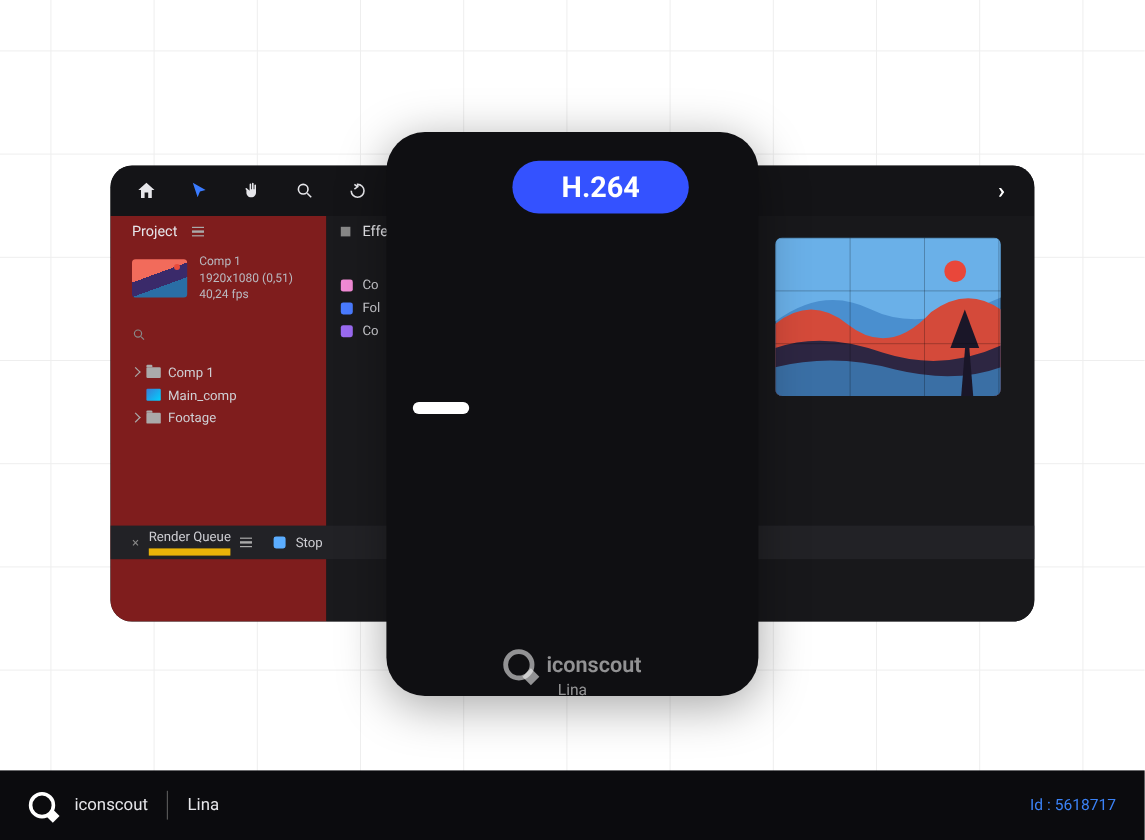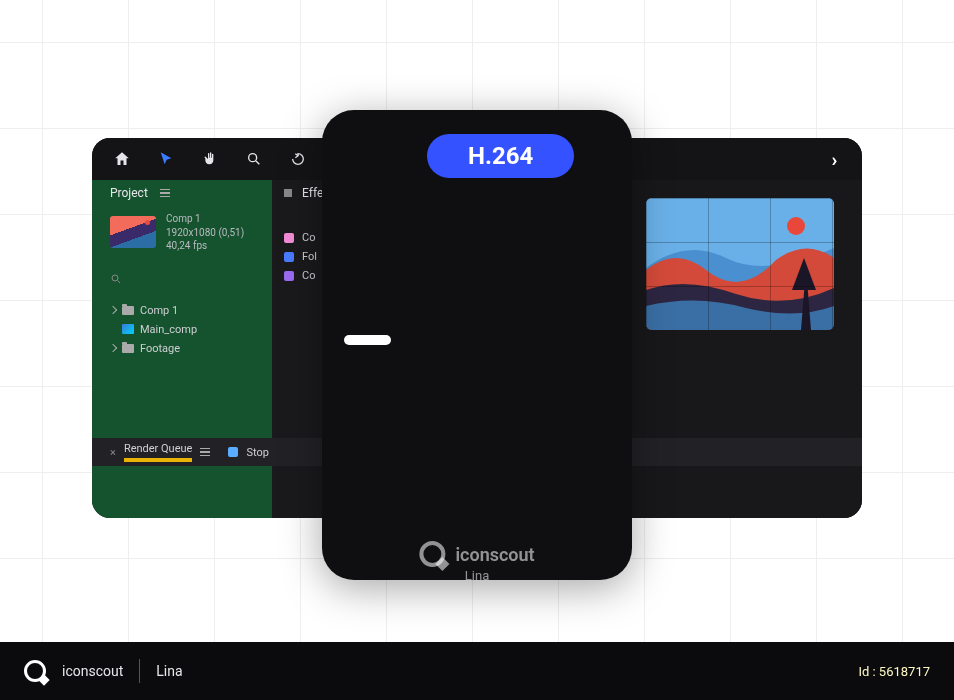--- a/index.html
+++ b/index.html
@@ -5,21 +5,21 @@
 * { margin: 0; padding: 0; box-sizing: border-box; font-family: -apple-system, BlinkMacSystemFont, "Segoe UI", Roboto, Helvetica, Arial, sans-serif; }
 body { width: 954px; height: 700px; background: #fff; position: relative; overflow: hidden; }
 .grid-bg { position: absolute; inset: 0; background-image: linear-gradient(#eee 1px, transparent 1px), linear-gradient(90deg, #eee 1px, transparent 1px); background-size: 86px 86px; background-position: 42px 42px; }
 .stage { position: absolute; left: 50%; top: 48%; transform: translate(-50%, -50%); width: 770px; height: 420px; }
 .app-window { position: absolute; left: 0; top: 12px; width: 770px; height: 380px; background: #141417; border-radius: 18px; overflow: hidden; color: #cfcfd4; font-size: 12px; }
 .toolbar { height: 42px; display: flex; align-items: center; gap: 24px; padding: 0 20px; background: #141417; }
 .toolbar .ico { width: 20px; height: 20px; display: flex; align-items: center; justify-content: center; cursor: pointer; }
 .toolbar-right { margin-left: auto; }
 .chevrons { color: #fff; font-size: 18px; letter-spacing: -5px; }
 .app-body { display: flex; height: calc(100% - 42px); }
-.panel-left { width: 180px; padding: 6px 14px 0 18px; display: flex; flex-direction: column; gap: 4px; background: #14532d; }
+.panel-left { width: 180px; padding: 6px 14px 0 18px; display: flex; flex-direction: column; gap: 4px; background: #7f1d1d; }
 .panel-mid { width: 190px; padding: 6px 14px 0 12px; background: #1a1a1d; }
 .panel-right { flex: 1; position: relative; background: #18181b; }
 .panel-title-row { display: flex; align-items: center; gap: 12px; color: #e6e6ea; margin-bottom: 8px; }
 .hamb { display: inline-flex; flex-direction: column; gap: 2px; }
 .hamb span { display: block; width: 10px; height: 1.5px; background: #aaa; }
 .comp-row { display: flex; gap: 10px; align-items: center; margin-bottom: 10px; }
 .thumb-small { width: 46px; height: 32px; border-radius: 3px; background: linear-gradient(160deg, #f26b5b 0 40%, #3a2a6a 40% 65%, #2a6ea5 65% 100%); position: relative; overflow: hidden; }
 .thumb-small::after { content: ""; position: absolute; top: 4px; right: 6px; width: 5px; height: 5px; border-radius: 50%; background: #e94b3c; }
 .comp-meta { font-size: 10px; line-height: 1.35; color: #b9b9c0; }
 .search-row { display: flex; align-items: center; padding: 6px 0; color: #888; gap: 8px; }
@@ -32,21 +32,21 @@
 .mid-title-row { display: flex; align-items: center; gap: 10px; margin-bottom: 28px; color: #e6e6ea; }
 .stop-sq { width: 8px; height: 8px; background: #888; display: inline-block; }
 .swatch { width: 10px; height: 10px; border-radius: 2px; display: inline-block; }
 .swatch.pink { background: #f28bd6; }
 .swatch.purple { background: #9b6bf2; }
 .swatch.cyan { background: #5badff; }
 .swatch.blue { background: #4a7bff; }
 .mid-item { display: flex; align-items: center; gap: 8px; font-size: 11px; color: #cfcfd4; padding: 3px 0; }
 .render-strip { position: absolute; left: 0; right: 0; bottom: 52px; height: 28px; background: #222226; display: flex; align-items: center; padding: 0 18px; gap: 18px; font-size: 11px; }
 .render-strip .rq { display: flex; align-items: center; gap: 8px; }
-.underline { border-bottom: 4px solid #eab308; padding-bottom: 3px; }
+.underline { border-bottom: 6px solid #eab308; padding-bottom: 3px; }
 .bottom-strip { position: absolute; left: 0; right: 0; bottom: 0; height: 52px; background: #18181b; display: flex; align-items: center; padding: 0 18px; gap: 14px; }
 .cr-caret { width: 6px; height: 6px; border-right: 1.5px solid #aaa; border-bottom: 1.5px solid #aaa; transform: rotate(-45deg); }
 .progress { margin-left: 6px; height: 10px; border-radius: 6px; background: #2a2a30; flex: 1; position: relative; overflow: hidden; }
 .progress-fill { position: absolute; left: 0; top: 0; bottom: 0; width: 18%; background: #3452ff; border-radius: 6px; }
 .pill-btn { display: flex; align-items: center; gap: 6px; border: 1.5px solid #e6e6ea; border-radius: 14px; padding: 4px 12px; font-size: 11px; color: #e6e6ea; cursor: pointer; }
 .pause-ico { width: 10px; height: 10px; border-radius: 50%; background: #fff; display: flex; align-items: center; justify-content: center; gap: 1px; }
 .pause-ico span { width: 1.5px; height: 5px; background: #18181b; }
 .rec-ico { width: 10px; height: 10px; border-radius: 50%; background: #ff3b3b; display: inline-block; }
 .preview-thumb { position: absolute; right: 28px; top: 18px; width: 188px; height: 132px; border-radius: 6px; overflow: hidden; }
 .preview-thumb svg { width: 100%; height: 100%; display: block; }
@@ -58,21 +58,21 @@
 .bar-group { display: flex; flex-direction: column; gap: 10px; }
 .codec-pill { height: 44px; border-radius: 22px; background: #3452ff; display: flex; align-items: center; justify-content: center; color: #fff; font-size: 24px; font-weight: 700; width: 96%; }
 .watermark-center { position: absolute; left: 50%; top: 415px; transform: translateX(-50%); display: flex; align-items: center; gap: 10px; color: rgba(255,255,255,.55); font-size: 18px; font-weight: 600; pointer-events: none; }
 .wm-ring { width: 26px; height: 26px; border-radius: 50%; border: 4px solid rgba(255,255,255,.55); position: relative; }
 .wm-ring::after { content: ""; position: absolute; right: -6px; bottom: -6px; width: 10px; height: 10px; background: rgba(255,255,255,.55); transform: rotate(45deg); }
 .wm-sub { position: absolute; left: 50%; top: 442px; transform: translateX(-50%); font-size: 13px; color: rgba(255,255,255,.55); }
 .footer { position: absolute; left: 0; right: 0; bottom: 0; height: 58px; background: #0b0b0e; display: flex; align-items: center; padding: 0 24px; color: #e6e6ea; font-size: 14px; gap: 16px; }
 .footer .ring { width: 22px; height: 22px; border-radius: 50%; border: 3px solid #fff; position: relative; }
 .footer .ring::after { content: ""; position: absolute; right: -5px; bottom: -5px; width: 8px; height: 8px; background: #fff; transform: rotate(45deg); }
 .footer .divider { width: 1px; height: 24px; background: #555; }
-.footer .right { margin-left: auto; color: #fef9c3; font-size: 13px; }
+.footer .right { margin-left: auto; color: #3b82f6; font-size: 13px; }
 svg { display: block; }
 </style>
 </head>
 <body>
 
 <div class="grid-bg"></div>
 
 <div class="stage">
 
   <div class="app-window">

